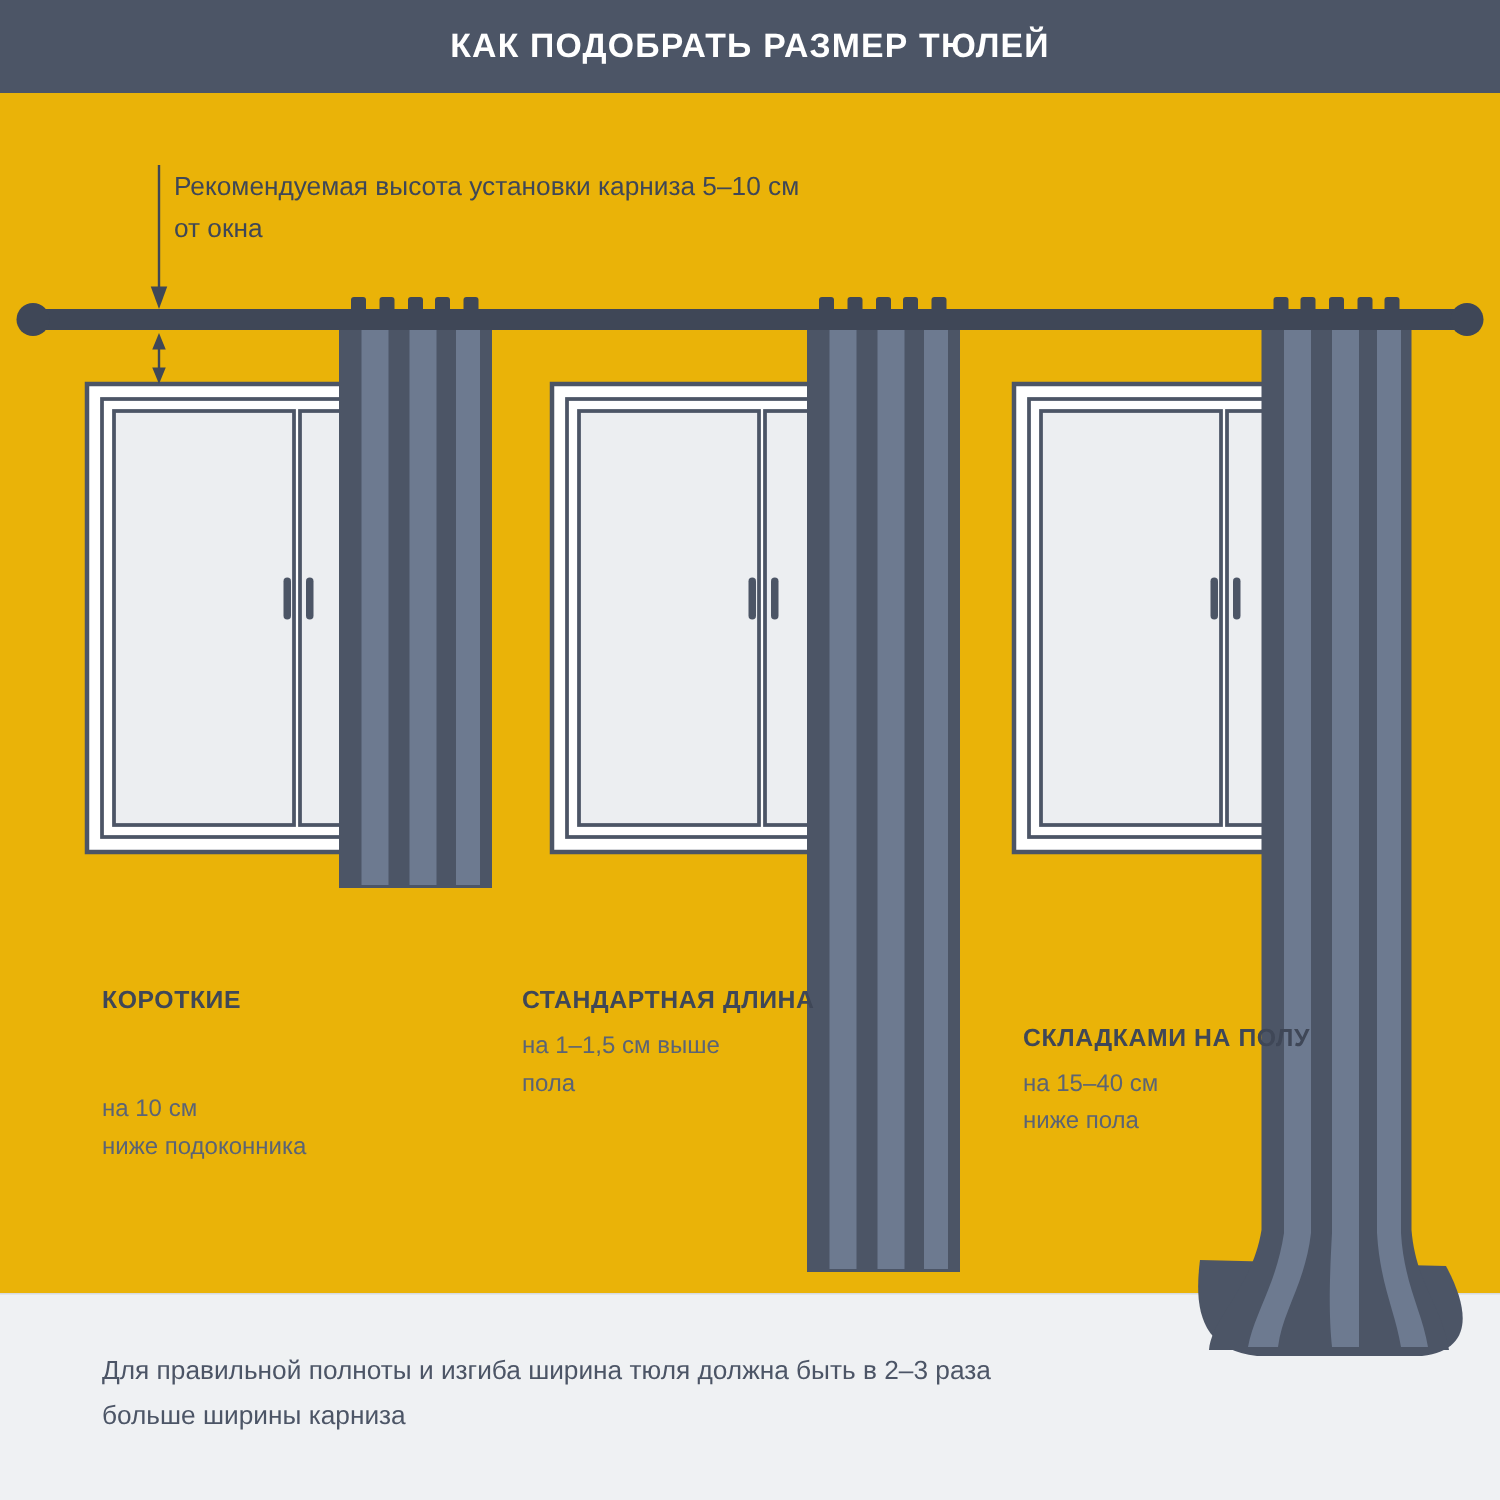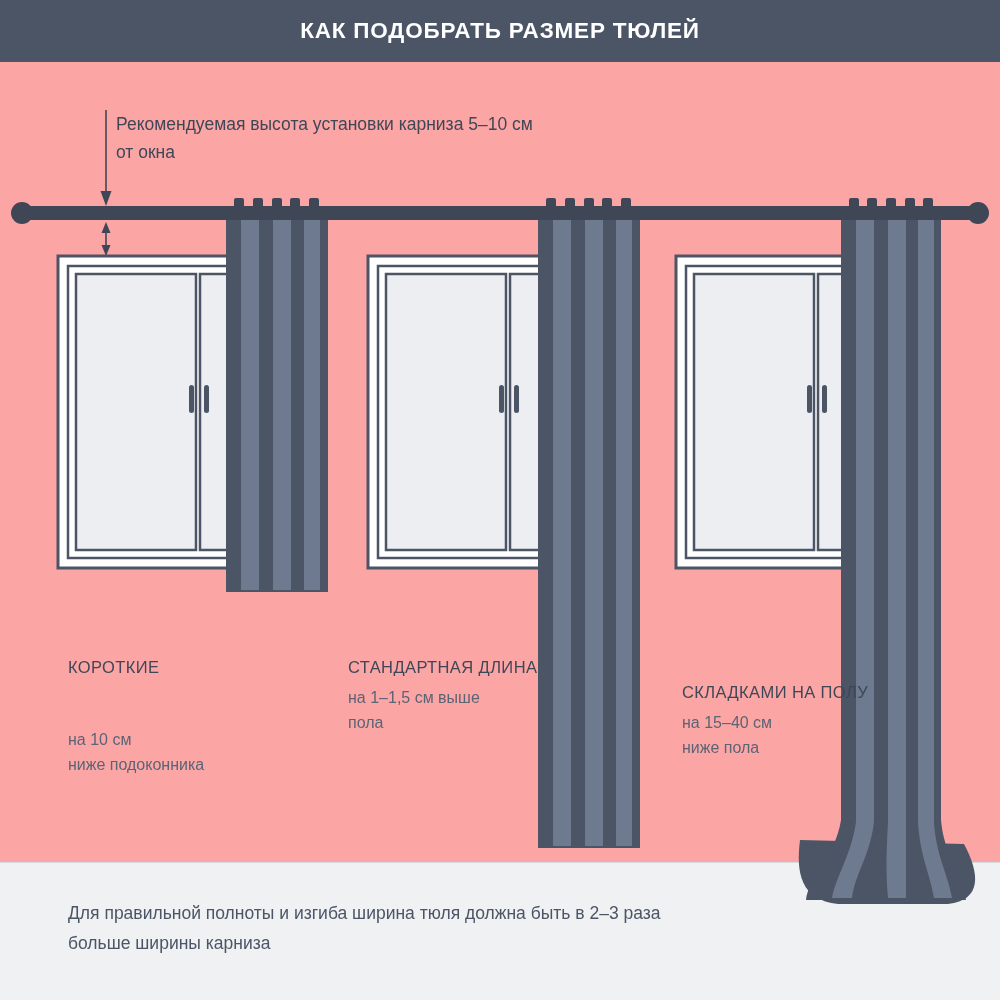--- a/index.html
+++ b/index.html
@@ -7,21 +7,21 @@
     padding: 0;
     background: #ffffff;
   }
   body {
     font-family: "Liberation Sans", sans-serif;
   }
   #page {
     position: relative;
     width: 1000px;
     height: 1000px;
-    background: #fca5a5;
+    background: #eab308;
     overflow: hidden;
   }
 
   
   .header {
     position: absolute;
     left: 0; top: 0;
     width: 1000px;
     height: 62px;
     background: #4c5566;
@@ -70,21 +70,21 @@
     line-height: 28px;
   }
 
   
   .caption {
     position: absolute;
   }
   .caption .c-title {
     color: #3f4757;
     font-size: 16.5px;
-    font-weight: normal;
+    font-weight: bold;
     line-height: 24px;
     letter-spacing: 0.4px;
     text-transform: uppercase;
     margin: 0 0 6px 0;
   }
   .caption .c-sub {
     color: #5b6475;
     font-size: 16px;
     line-height: 25px;
     margin: 0;

